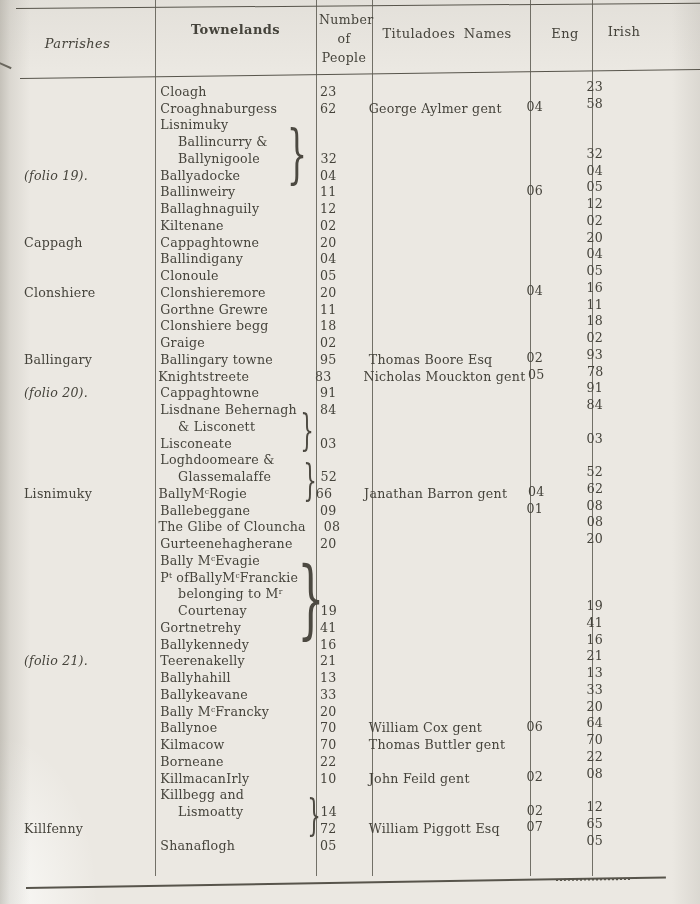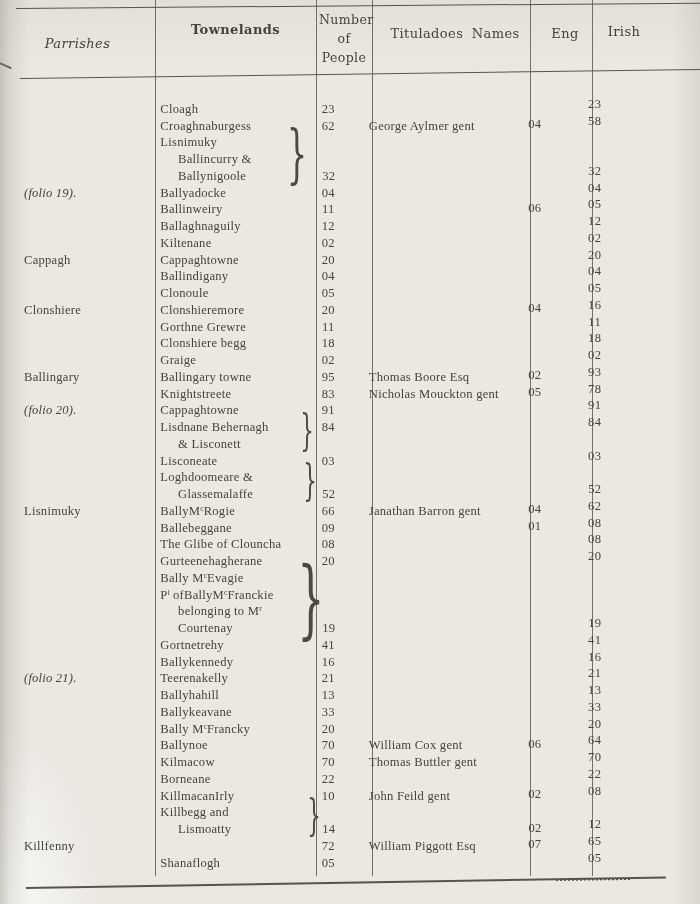--- a/index.html
+++ b/index.html
@@ -27,21 +27,21 @@
   .hline { position:absolute; background:#57544b; height:1.4px; transform-origin:left center; }
   .vline { position:absolute; width:1.2px; background:#5d5a51; top:0; opacity:.85; }
   .hline-dash { position:absolute; border-top:2px dotted #57544b; transform-origin:left center; }
 
   
   .th { position:absolute; text-align:center; font-size:13px; letter-spacing:.4px; }
   .th-people { line-height:1.5; font-size:12.5px; }
   .th-tit { word-spacing:4px; }
 
   
-  #rows { position:absolute; left:0; top:101px; width:625px;font-family:Liberation Serif, serif; }
+  #rows { position:absolute; left:0; top:83px; width:625px; }
   .row { display:flex; height:16.75px; align-items:center; font-size:12.6px; letter-spacing:.25px; white-space:nowrap; }
   .c { box-sizing:border-box; }
   .c-parish { width:155px; padding-left:24px; }
   .c-parish.folio { font-style:italic; letter-spacing:.2px; }
   .c-town   { width:161px; padding-left:12px; }
   .c-town.indent { padding-left:30px; }
   .c-people { width:56px; text-align:center; }
   .c-tit    { width:158px; padding-left:14px; }
   .c-eng    { width:62px; text-align:center; position:relative; top:-1.5px; }
   .c-irish  { width:64px; text-align:center; position:relative; top:-5px; }
@@ -68,21 +68,21 @@
 
 <div class="vline" style="left:155px;height:876px;"></div>
 <div class="vline" style="left:316px;height:876px;"></div>
 <div class="vline" style="left:372px;height:876px;"></div>
 <div class="vline" style="left:530px;height:876px;"></div>
 <div class="vline" style="left:592px;height:876px;"></div>
 
 <div class="th" style="left:0;width:155px;top:36px;font-style:italic;">Parrishes</div>
 <div class="th" style="left:155px;width:161px;top:22px;font-weight:bold;">Townelands</div>
 <div class="th th-people" style="left:319px;width:50px;top:11px;white-space:normal;">Number of People</div>
-<div class="th th-tit" style="left:376px;width:158px;top:26px;">Tituladoes Names</div>
+<div class="th th-tit" style="left:368px;width:158px;top:26px;">Tituladoes Names</div>
 <div class="th" style="left:534px;width:62px;top:26px;">Eng</div>
 <div class="th" style="left:592px;width:64px;top:24px;">Irish</div>
 
 <div id="rows">
     <div class="row">
       <div class="c c-parish"></div>
       <div class="c c-town">Cloagh</div>
       <div class="c c-people">23</div>
       <div class="c c-tit"></div>
       <div class="c c-eng"></div>

